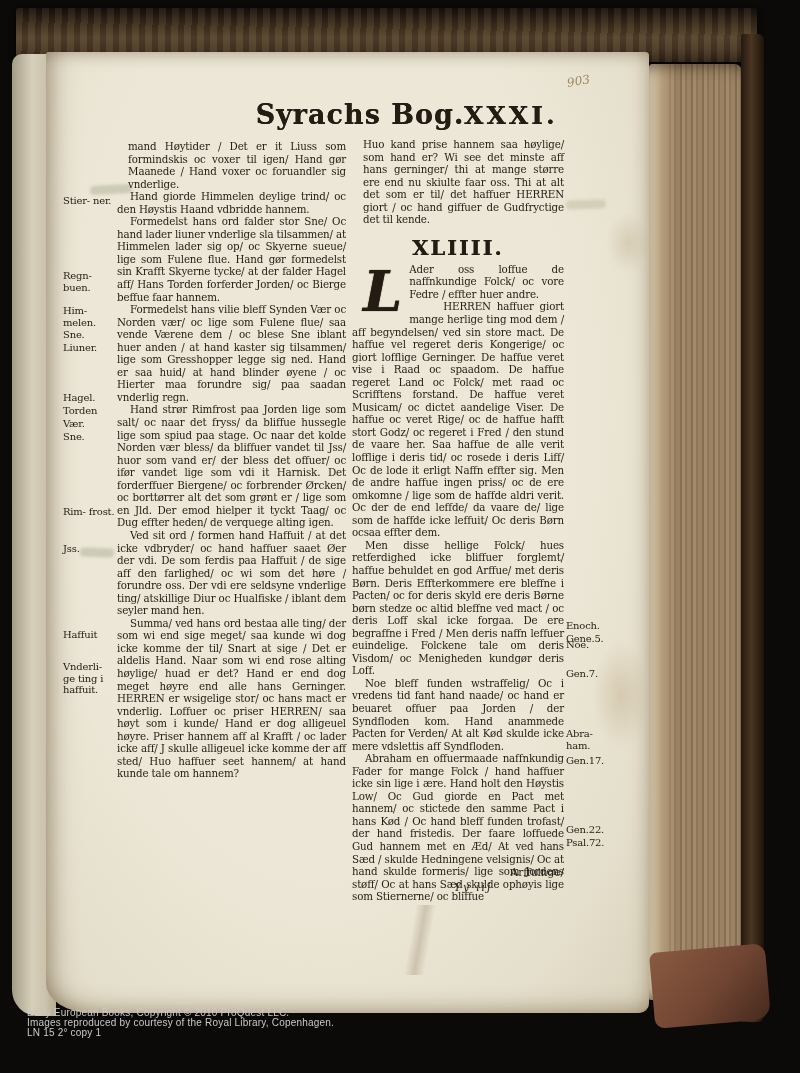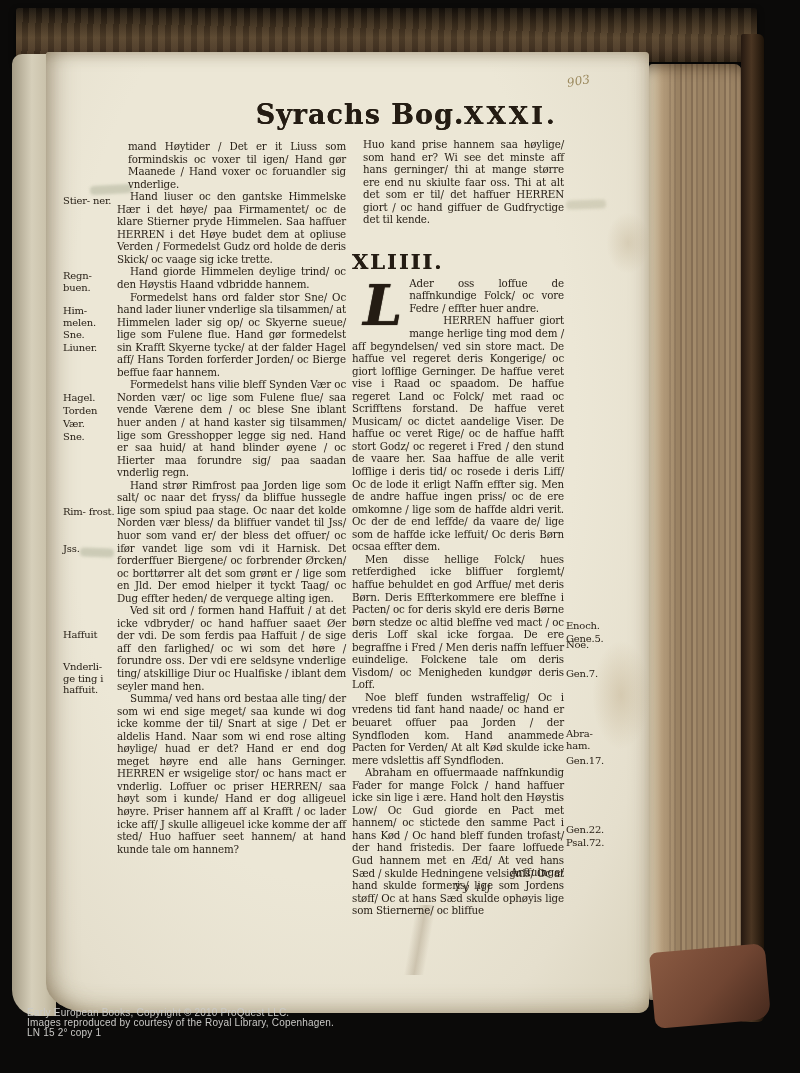--- a/index.html
+++ b/index.html
@@ -78,21 +78,21 @@
   }
   .col{position:absolute;color:#241c13;}
   .col-left{left:117px;top:140px;width:229px;}
   .col-right{left:352px;top:138px;width:212px;}
   p.body{
     margin:0;font-size:10.3px;line-height:12.55px;text-align:justify;
     text-indent:13px;letter-spacing:-0.15px;color:#241c13;
   }
   p.body.noindent{text-indent:0;margin-left:11px;}
   .chap-head{
-    margin:23px 0 3px 0;
+    margin:9px 0 3px 0;text-align:center;
     font-size:21px;font-weight:bold;letter-spacing:2px;color:#241c13;
     text-shadow:0 0 .5px #241c13;
   }
   .dropcap{
     float:left;font-size:56px;line-height:50px;font-weight:bold;font-style:italic;
     padding:3px 7px 2px 0;color:#241c13;text-shadow:0 0 1px #241c13;
   }
   .mnote{
     position:absolute;width:52px;font-size:10px;line-height:11.6px;
     color:#241c13;letter-spacing:-0.2px;
@@ -150,21 +150,20 @@
 <div class="mnote r" style="top:633px;">Gene.5.</div>
 <div class="mnote r" style="top:639px;">Noe.</div>
 <div class="mnote r" style="top:668px;">Gen.7.</div>
 <div class="mnote r" style="top:728px;">Abra- ham.</div>
 <div class="mnote r" style="top:755px;">Gen.17.</div>
 <div class="mnote r" style="top:824px;">Gen.22.</div>
 <div class="mnote r" style="top:837px;">Psal.72.</div>
 
 <div class="col col-left">
   <p class="body noindent">mand Høytider / Det er it Liuss som formindskis oc voxer til igen/ Hand gør Maanede / Hand voxer oc foruandler sig vnderlige.</p>
-  <p class="body">Hand liuser oc den gantske Himmelske Hær i det høye/ paa Firmamentet/ oc de klare Stierner pryde Himmelen. Saa haffuer HERREN i det Høye budet dem at opliuse Verden / Formedelst Gudz ord holde de deris Skick/ oc vaage sig icke trette.</p>
   <p class="body">Hand giorde Himmelen deylige trind/ oc den Høystis Haand vdbridde hannem.</p>
   <p class="body">Formedelst hans ord falder stor Sne/ Oc hand lader liuner vnderlige sla tilsammen/ at Himmelen lader sig op/ oc Skyerne sueue/ lige som Fulene flue. Hand gør formedelst sin Krafft Skyerne tycke/ at der falder Hagel aff/ Hans Torden forferder Jorden/ oc Bierge beffue faar hannem.</p>
   <p class="body">Formedelst hans vilie bleff Synden Vær oc Norden vær/ oc lige som Fulene flue/ saa vende Værene dem / oc blese Sne iblant huer anden / at hand kaster sig tilsammen/ lige som Gresshopper legge sig ned. Hand er saa huid/ at hand blinder øyene / oc Hierter maa forundre sig/ paa saadan vnderlig regn.</p>
   <p class="body">Hand strør Rimfrost paa Jorden lige som salt/ oc naar det fryss/ da bliffue hussegle lige som spiud paa stage. Oc naar det kolde Norden vær bless/ da bliffuer vandet til Jss/ huor som vand er/ der bless det offuer/ oc ifør vandet lige som vdi it Harnisk. Det forderffuer Biergene/ oc forbrender Ørcken/ oc borttørrer alt det som grønt er / lige som en Jld. Der emod hielper it tyckt Taag/ oc Dug effter heden/ de verquege alting igen.</p>
   <p class="body">Ved sit ord / formen hand Haffuit / at det icke vdbryder/ oc hand haffuer saaet Øer der vdi. De som ferdis paa Haffuit / de sige aff den farlighed/ oc wi som det høre / forundre oss. Der vdi ere seldsyne vnderlige ting/ atskillige Diur oc Hualfiske / iblant dem seyler mand hen.</p>
   <p class="body">Summa/ ved hans ord bestaa alle ting/ der som wi end sige meget/ saa kunde wi dog icke komme der til/ Snart at sige / Det er aldelis Hand. Naar som wi end rose alting høylige/ huad er det? Hand er end dog meget høyre end alle hans Gerninger. HERREN er wsigelige stor/ oc hans mact er vnderlig. Loffuer oc priser HERREN/ saa høyt som i kunde/ Hand er dog alligeuel høyre. Priser hannem aff al Krafft / oc lader icke aff/ J skulle alligeuel icke komme der aff sted/ Huo haffuer seet hannem/ at hand kunde tale om hannem?</p>
 </div>
 
 <div class="col col-right">
   <p class="body noindent">Huo kand prise hannem saa høylige/ som hand er? Wi see det minste aff hans gerninger/ thi at mange større ere end nu skiulte faar oss. Thi at alt det som er til/ det haffuer HERREN giort / oc hand giffuer de Gudfryctige det til kende.</p>

